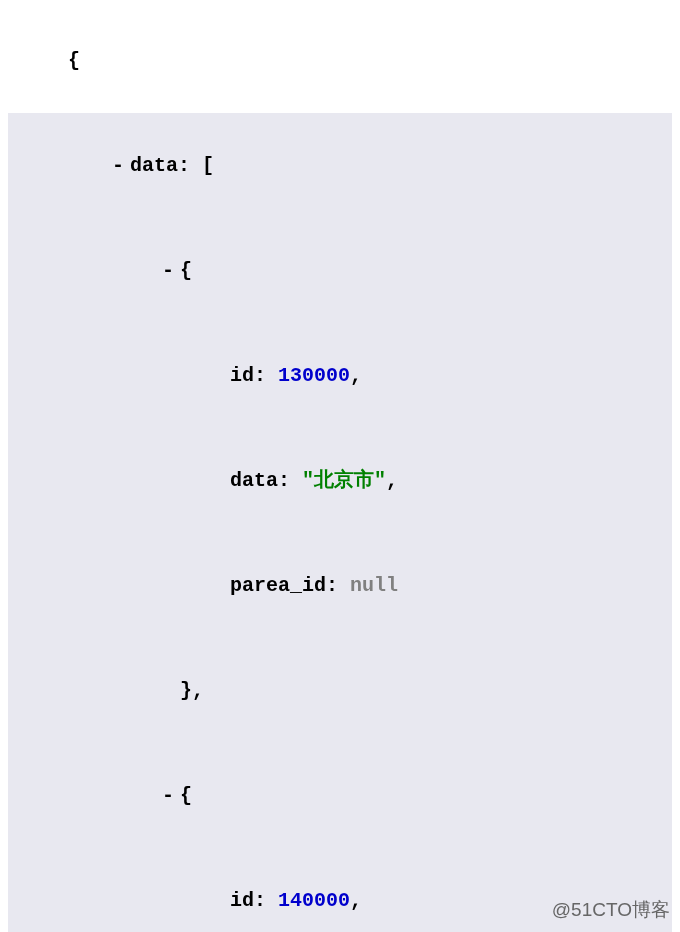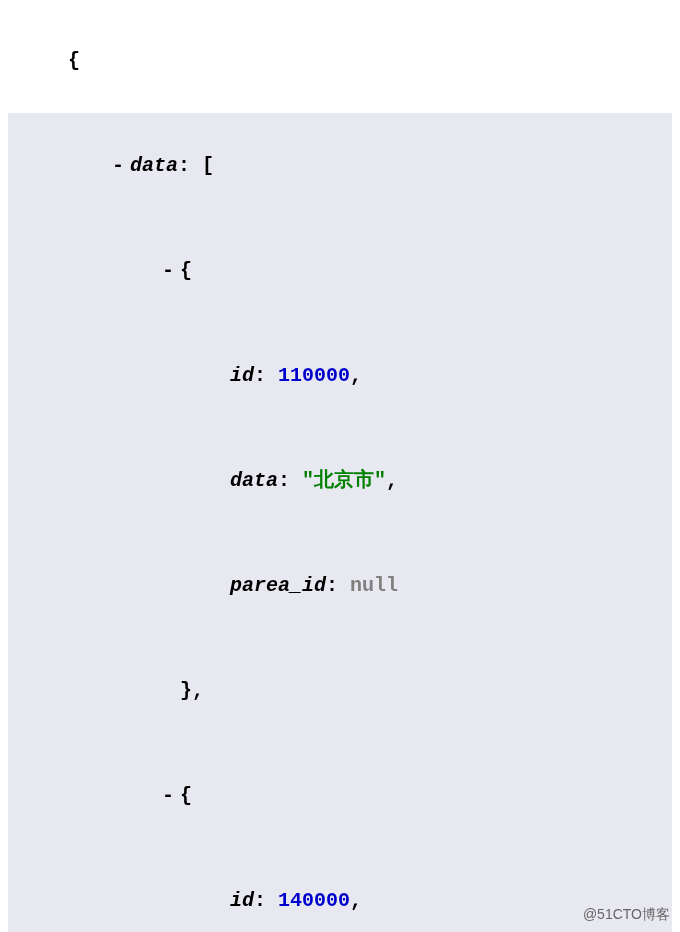--- a/index.html
+++ b/index.html
@@ -30,21 +30,20 @@
       color: #000000;
       display: inline-block;
       width: 18px;
       margin-left: -18px;
       text-align: left;
       font-weight: bold;
     }
     .key {
       color: #000000;
       font-weight: bold;
-      font-style: italic;
     }
     .number {
       color: #0000cc;
       font-weight: bold;
     }
     .string {
       color: #008000;
       font-weight: bold;
     }
     .null {
@@ -58,42 +57,42 @@
       color: #000000;
     }
     .line {
       white-space: pre;
     }
     .watermark {
       position: fixed;
       bottom: 6px;
       right: 10px;
       font-family: Arial, sans-serif;
-      font-size: 14px;
+      font-size: 19px;
       font-weight: normal;
       color: #666666;
     }
   </style>
 </head>
 <body>
 
 <div class="json-viewer">
   <div class="line indent-0">
     <span class="brace">{</span>
   </div>
   <div class="highlighted-block">
     <div class="line indent-1">
       <span class="toggle">- </span><span class="key">data</span><span class="punct">:</span> <span class="brace">[</span>
     </div>
 
     <div class="line indent-2">
       <span class="toggle">- </span><span class="brace">{</span>
     </div>
     <div class="line indent-3">
-      <span class="key">id</span><span class="punct">:</span> <span class="number">110000</span><span class="punct">,</span>
+      <span class="key">id</span><span class="punct">:</span> <span class="number">130000</span><span class="punct">,</span>
     </div>
     <div class="line indent-3">
       <span class="key">data</span><span class="punct">:</span> <span class="string"><span>"</span><span>北京市</span><span>"</span></span><span class="punct">,</span>
     </div>
     <div class="line indent-3">
       <span class="key">parea_id</span><span class="punct">:</span> <span class="null">null</span>
     </div>
     <div class="line indent-2">
       <span class="brace">}</span><span class="punct">,</span>
     </div>

